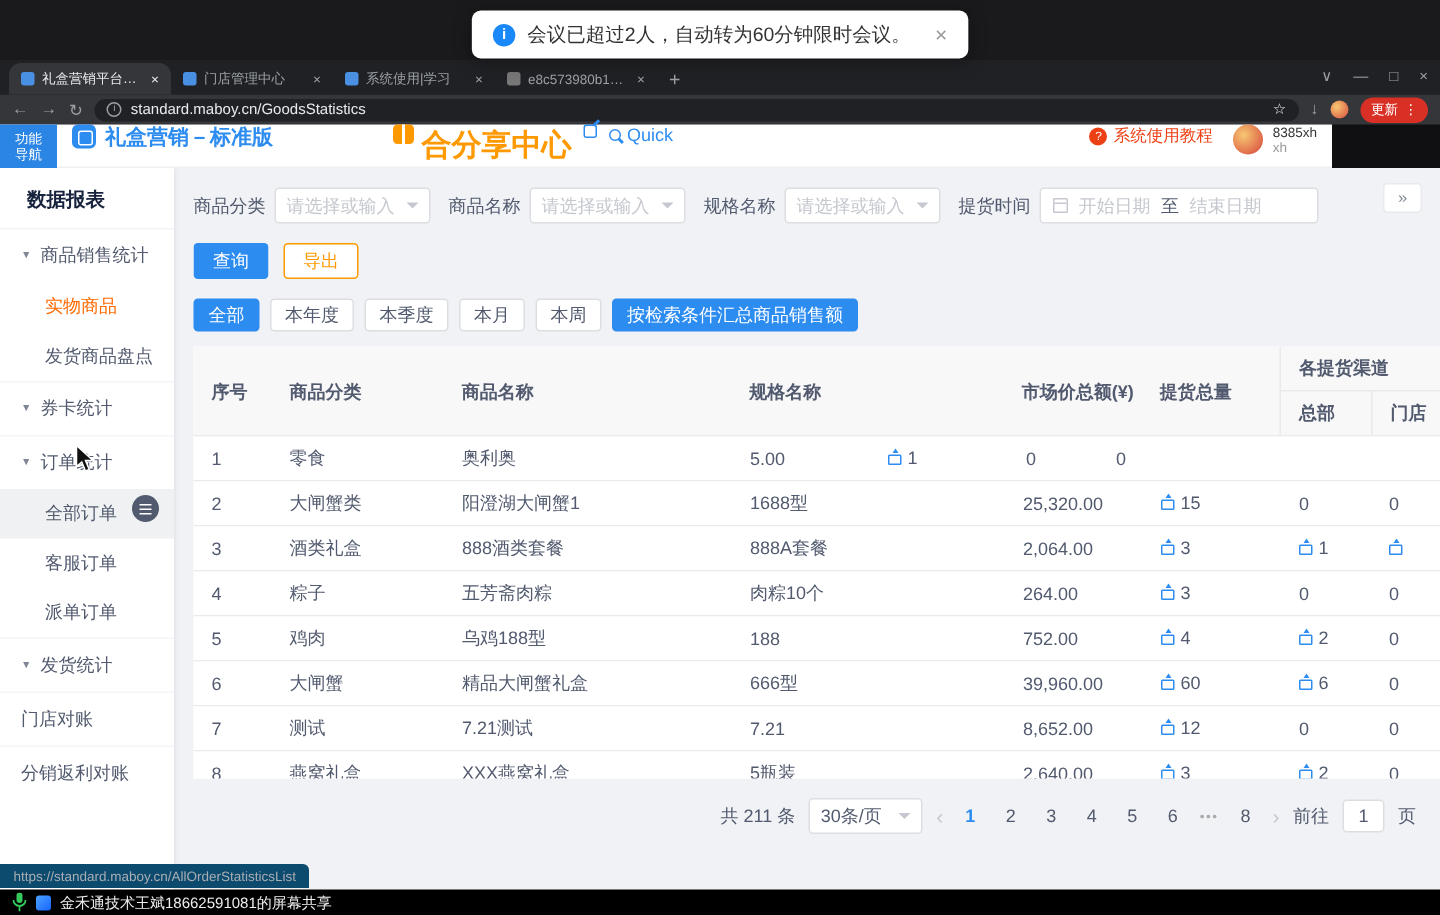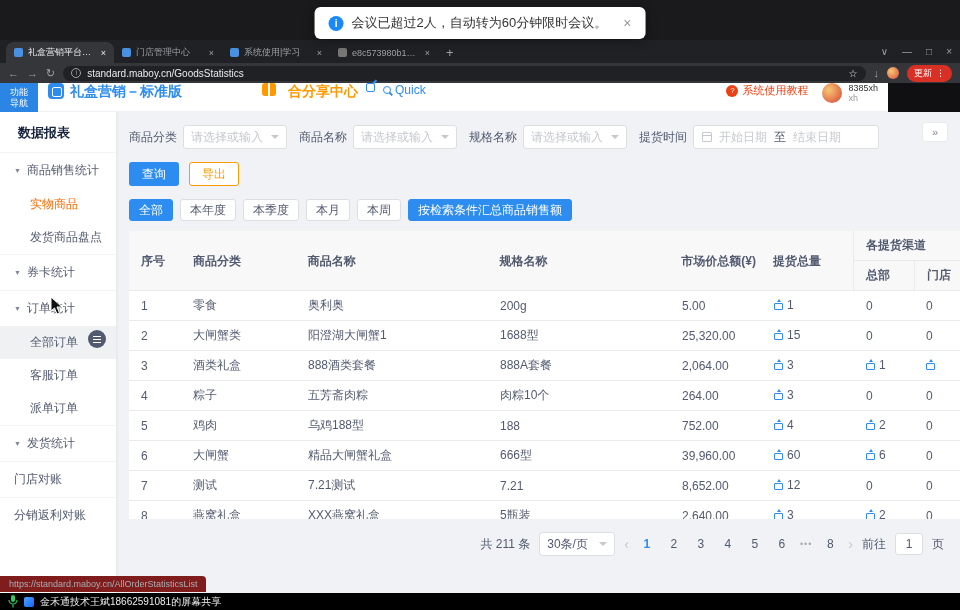--- a/index.html
+++ b/index.html
@@ -43,21 +43,21 @@
 
   
   .app-header{position:absolute;left:0;top:83px;width:888px;height:29px;background:#fff;border-bottom:1px solid #eef0f3;display:flex;align-items:flex-start;z-index:2;}
   .navbox{width:38px;height:29px;background:#2b85e4;color:#fff;font-size:9px;line-height:11px;text-align:center;
           display:flex;flex-direction:column;justify-content:center;flex:none;cursor:pointer;}
   .brand-logo{width:16px;height:16px;background:var(--accent);border-radius:4px;margin:0 6px 0 10px;flex:none;position:relative;}
   .brand-logo::after{content:'';position:absolute;left:4px;top:4px;width:8px;height:8px;border:1.5px solid #fff;border-radius:2px;}
   .brand{color:var(--accent);font-weight:bold;font-size:14px;white-space:nowrap;}
   .gift-ic{width:14px;height:13px;background:var(--warning);border-radius:3px;margin-left:80px;position:relative;flex:none;}
   .gift-ic::after{content:'';position:absolute;left:6px;top:0;width:2px;height:13px;background:#fff;}
-  .share-center{color:var(--warning);font-weight:bold;font-size:14px;margin-left:12px;white-space:nowrap;}
+  .share-center{color:var(--warning);font-weight:bold;font-size:20px;margin-left:5px;white-space:nowrap;}
   .promo{color:var(--accent);font-size:12px;margin-left:86px;white-space:nowrap;}
   .link-ic{width:9px;height:9px;border:1.5px solid var(--accent);border-radius:2px;margin-left:8px;position:relative;flex:none;}
   .link-ic::after{content:'';position:absolute;right:-3px;top:-3px;width:5px;height:1.5px;background:var(--accent);transform:rotate(-45deg);}
   .quick{color:var(--accent);font-size:12px;display:flex;align-items:center;gap:4px;margin-left:8px;white-space:nowrap;}
   .mag-ic{width:8px;height:8px;border:1.5px solid var(--accent);border-radius:50%;position:relative;flex:none;}
   .mag-ic::after{content:'';position:absolute;width:4px;height:1.5px;background:var(--accent);transform:rotate(45deg);right:-3px;bottom:-1px;}
   .tutorial{color:var(--danger);font-size:11px;margin-left:auto;display:flex;gap:4px;align-items:center;white-space:nowrap;}
   .tut-ic{width:12px;height:12px;border-radius:50%;background:var(--danger);color:#fff;font-size:8px;line-height:12px;text-align:center;flex:none;}
   .user{display:flex;align-items:center;gap:6px;margin:0 10px 0 14px;}
   .avatar{width:20px;height:20px;border-radius:50%;background:radial-gradient(circle at 35% 35%,#f7c873,#e06a4a 70%,#a33631 100%);flex:none;}
@@ -119,21 +119,21 @@
   
   .pager{display:flex;align-items:center;gap:9px;justify-content:flex-end;padding:13px 16px 0 0;font-size:12px;color:#515a6e;}
   .page-size{width:76px;height:24px;border:1px solid #dcdee2;background:#fff;border-radius:3px;display:flex;align-items:center;justify-content:space-between;padding:4px 7px;cursor:pointer;}
   .pg-arrow{color:#c5c8ce;font-size:14px;cursor:pointer;}
   .pg-num{min-width:18px;text-align:center;cursor:pointer;}
   .pg-num.active{color:var(--accent);font-weight:bold;}
   .pg-ellipsis{color:#aaa;font-size:9px;letter-spacing:1px;}
   .goto-input{width:28px;height:22px;border:1px solid #dcdee2;border-radius:3px;background:#fff;text-align:center;font-size:12px;color:#515a6e;line-height:20px;cursor:text;}
 
   
-  .status-tip{position:absolute;left:0;top:576px;height:16px;background:#7f1d1d;color:#a8adb3;font-size:9px;
+  .status-tip{position:absolute;left:0;top:576px;height:16px;background:#0c4a6e;color:#a8adb3;font-size:9px;
               display:flex;align-items:center;padding:0 9px;border-top-right-radius:4px;z-index:20;white-space:nowrap;}
   .share-bar{position:absolute;left:0;top:593px;width:960px;height:17px;background:#000;display:flex;align-items:center;gap:6px;padding-left:8px;z-index:25;}
   .app-ic{width:10px;height:10px;border-radius:2px;background:linear-gradient(135deg,#4da3ff,#1664ff);flex:none;}
   .share-text{color:#eee;font-size:10px;white-space:nowrap;}
 
   .cursor{position:absolute;left:50px;top:296px;z-index:50;pointer-events:none;}
 </style>
 </head>
 <body>
 
@@ -306,21 +306,20 @@
                   <div class="th-sub">总部</div>
                   <div class="th-sub">门店</div>
                 </div>
               </div>
             </div>
           <div>
               <div class="tr">
                 <div class="td" style="width: 52px;">1</div>
                 <div class="td" style="width: 115px;">零食</div>
                 <div class="td" style="width: 192px;">奥利奥</div>
-                <div class="td" style="width: 182px;">200g</div>
                 <div class="td" style="width: 92px;">5.00</div>
                 <div class="td" style="width: 92px;"><span class="pick">
                     <span class="pick-ic"></span>
                     <span>1</span>
                   </span></div>
                 <div class="td" style="width: 60px;">0</div>
                 <div class="td" style="width: 65px;">0</div>
               </div>
               <div class="tr">
                 <div class="td" style="width: 52px;">2</div>

